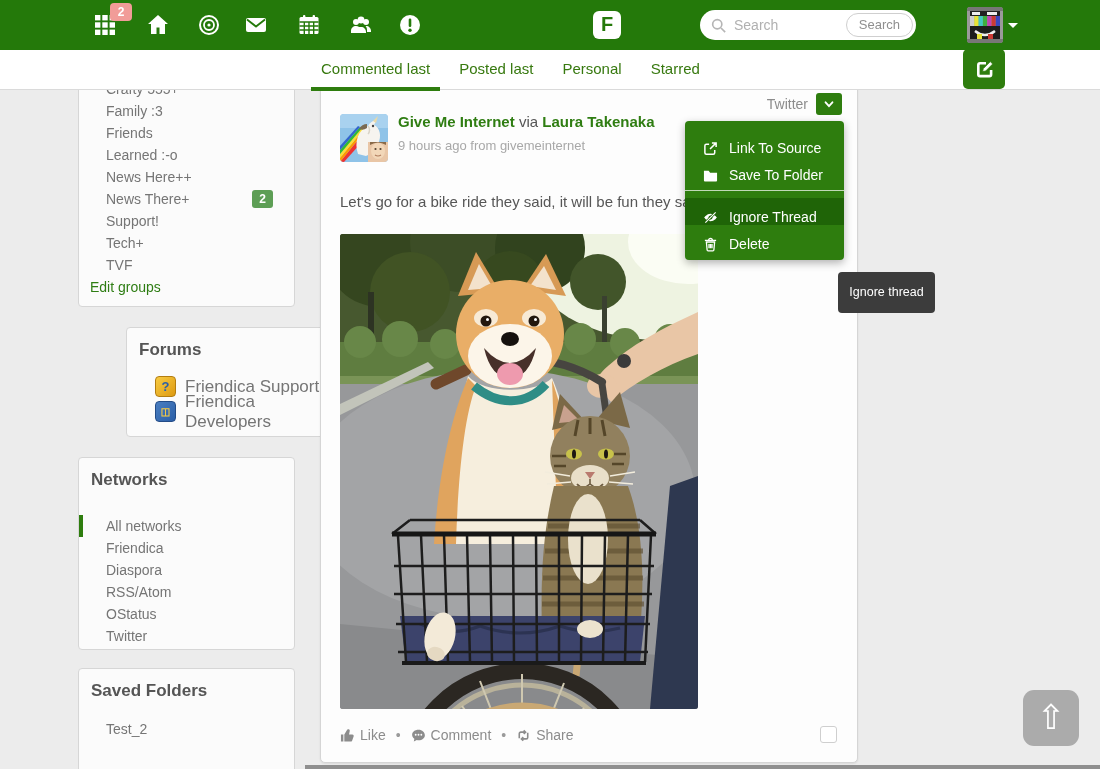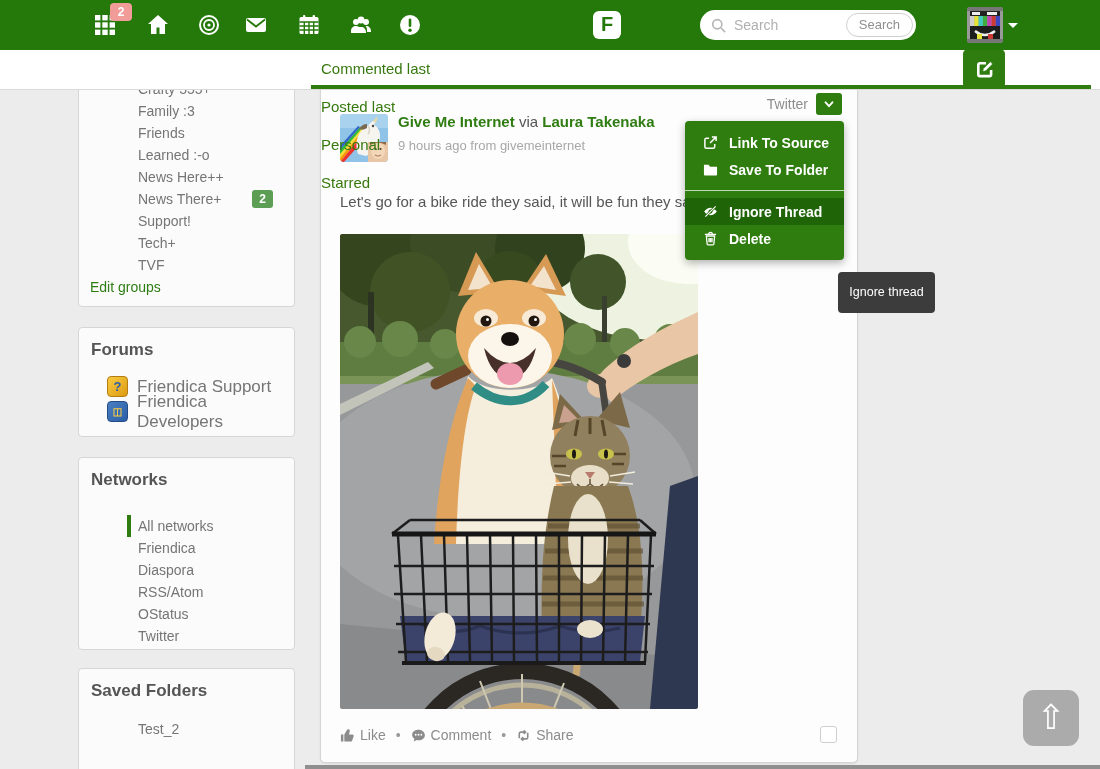--- a/index.html
+++ b/index.html
@@ -21,31 +21,31 @@
   .searchbox input { border:0; outline:0; flex:1; min-width:0; margin-left:8px; font-size:14px; color:#555;
     font-family:"Liberation Sans",sans-serif; background:transparent; }
   .searchbox input::placeholder { color:#b0b0b0; }
   .search-btn { flex:none; margin-right:3px; height:24px; padding:0 12px; border:1px solid #cfcfcf; border-radius:12px;
     background:#fff; color:#8f8f8f; font-size:13px; line-height:22px; cursor:pointer; }
   .nav-avatar { position:absolute; left:967px; top:7px; width:36px; height:36px; border-radius:3px; overflow:hidden; cursor:pointer; }
   .nav-caret { position:absolute; left:1008px; top:23px; width:0; height:0; border-left:5px solid transparent;
     border-right:5px solid transparent; border-top:5px solid #fff; cursor:pointer; }
   
   .tabbar { position:absolute; left:0; top:50px; width:1100px; height:40px; background:#fff; border-bottom:1px solid #dadada;
-    z-index:40; display:flex; padding-left:311px;flex-direction:column; }
+    z-index:40; display:flex; padding-left:311px; }
   .tab { position:relative; height:40px; line-height:38px; padding:0 10px; margin-right:9px; font-size:15px; color:#37790f; cursor:pointer; }
   .tab.active::after { content:""; position:absolute; left:0; right:0; bottom:-1px; height:4px; background:#2e7d0e; }
   .compose-btn { position:absolute; left:963px; top:49px; width:42px; height:40px; background:#2e7d0e; border-radius:5px;
     z-index:45; display:flex; align-items:center; justify-content:center; cursor:pointer; }
   .compose-btn svg { width:21px; height:21px; }
   
   .panel { position:absolute; left:78px; width:217px; background:#fbfbfb; border:1px solid #d6d6d6; border-radius:4px; z-index:1; }
   .panel-title { font-size:17px; font-weight:bold; color:#555; padding:12px 0 0 12px; }
   .side-list { list-style:none; }
-  .side-item { position:relative; height:22px; line-height:22px; padding-left:11px; font-size:14px; color:#757575; cursor:pointer; white-space:nowrap;margin-left:48px; }
+  .side-item { position:relative; height:22px; line-height:22px; padding-left:27px; font-size:14px; color:#757575; cursor:pointer; white-space:nowrap; }
   .side-item .active-bar { position:absolute; left:0; top:0; width:4px; height:22px; background:#2e7d0e; }
   .group-badge { position:absolute; right:21px; top:2px; min-width:21px; height:18px; background:#5d9e55; color:#fff;
     font-size:12px; font-weight:bold; text-align:center; line-height:18px; border-radius:3px; padding:0 5px; }
   .edit-link { display:block; padding-left:11px; height:22px; line-height:22px; font-size:14px; color:#2e7d13; cursor:pointer; }
   .forum-row { display:flex; align-items:center; height:25px; padding-left:28px; cursor:pointer; }
   .forum-row .ficon { width:21px; height:21px; border-radius:4px; flex:none; margin-right:9px;
     display:flex; align-items:center; justify-content:center; font-size:13px; font-weight:bold; }
   .ficon.support { background:linear-gradient(135deg,#f8cb42,#dd9a12); color:#2b5fa8; border:1px solid #b37d10; }
   .ficon.dev { background:linear-gradient(135deg,#4a7ec0,#2b5fa8); color:#f8cb42; border:1px solid #234c87; font-size:10px; }
   .forum-row .flabel { font-size:17px; color:#757575; }
@@ -62,21 +62,21 @@
   .post-body { position:absolute; left:19px; top:136px; width:505px; font-size:15px; color:#565656; }
   .post-image { position:absolute; left:19px; top:177px; width:358px; height:475px; border-radius:3px; overflow:hidden; cursor:pointer; }
   .post-footer { position:absolute; left:19px; top:670px; display:flex; align-items:center; font-size:14px; color:#8c8c8c; }
   .pf-act { display:flex; align-items:center; cursor:pointer; }
   .pf-act svg { width:15px; height:15px; margin-right:5px; }
   .pf-sep { margin:0 10px; color:#9a9a9a; }
   .post-check { position:absolute; left:499px; top:669px; width:17px; height:17px; background:#fff; border:1px solid #cfcfcf; border-radius:3px; cursor:pointer; }
   
   .dd-menu { position:absolute; left:685px; top:121px; width:159px; background:#2e7d0e; border-radius:4px; z-index:50;
     padding:8px 0; box-shadow:0 3px 8px rgba(0,0,0,0.3); }
-  .dd-item { display:flex; align-items:center; height:27px; padding-left:18px; color:#fff; font-size:14px; font-weight:bold; cursor:pointer; }
+  .dd-item { display:flex; align-items:flex-end; height:27px; padding-left:18px; color:#fff; font-size:14px; font-weight:normal; cursor:pointer; }
   .dd-item.hover { background:#1f6407; }
   .dd-item svg { width:15px; height:15px; margin-right:11px; flex:none; }
   .dd-sep { height:1px; background:rgba(255,255,255,0.7); margin:7px 0; }
   
   .tooltip { position:absolute; left:838px; top:272px; width:97px; height:41px; background:#3c3c3c; border-radius:4px;
     color:#fff; font-size:12.5px; text-align:center; line-height:41px; z-index:55; }
   .scrolltop { position:absolute; left:1023px; top:690px; width:56px; height:56px; background:#ababab; border-radius:11px;
     color:#fff; font-size:34px; text-align:center; line-height:54px; z-index:58; cursor:pointer; }
   .bottom-band { position:absolute; left:305px; top:765px; width:795px; height:4px; background:#8f8f8f; z-index:3; }
 </style>
@@ -200,21 +200,21 @@
       <li class="side-item"><span>News Here++</span></li>
       <li class="side-item"><span>News There+</span>
         <span class="group-badge">2</span></li>
       <li class="side-item"><span>Support!</span></li>
       <li class="side-item"><span>Tech+</span></li>
       <li class="side-item"><span>TVF</span></li>
     </ul>
     <a class="edit-link">Edit groups</a>
   </div>
 
-  <div class="panel" style="top:327px; height:110px;">
+  <div class="panel" style="top:327px; height:110px;margin-left:48px;">
     <div class="panel-title">Forums</div>
     <div style="margin-top:14px;">
       <div class="forum-row">
         <span class="ficon support">?</span>
         <span class="flabel">Friendica Support</span>
       </div>
       <div class="forum-row">
         <span class="ficon dev">◫</span>
         <span class="flabel">Friendica Developers</span>
       </div>

